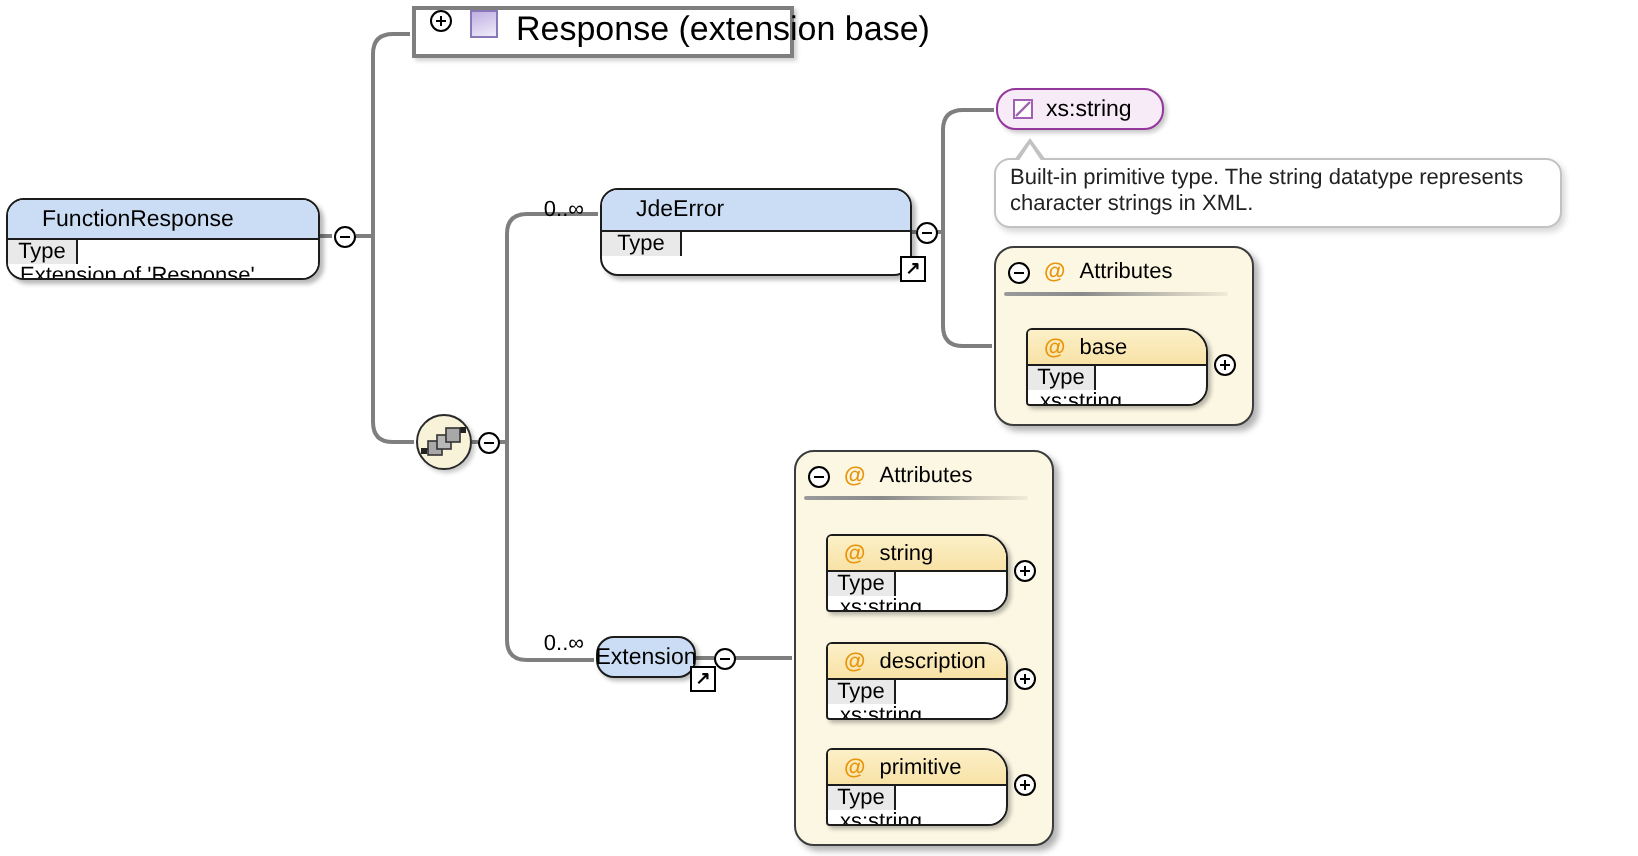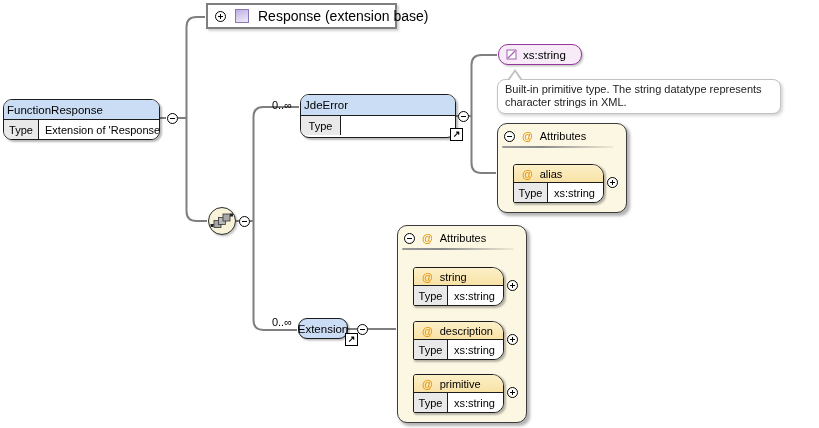--- a/index.html
+++ b/index.html
@@ -7,39 +7,39 @@
   html,body { background:#fff; }
   .stage {
     position: relative; width: 819px; height: 428px; background:#fff;
     font-family: "Liberation Sans", sans-serif; color:#000; overflow: hidden;
   }
   svg.connectors { position:absolute; left:0; top:0; }
 
   
   .ebox { position:absolute; border:1.5px solid #1c1c1c; border-radius:9px; overflow:hidden;
           background:#fff; box-shadow:2px 2px 2px rgba(0,0,0,0.28); }
-  .ebox .hd { background:#CBDDF4; display:flex; align-items:center; padding-left:3px;
+  .ebox .hd { background:#CBDDF4; display:flex; align-items:center; padding-left:17px;
               border-bottom:1px solid #1c1c1c; font-size:11.5px; height:20px; }
-  .trow { display:flex; align-items:stretch; font-size:11px; height:19px; }
+  .trow { display:flex; align-items:stretch; font-size:11px; height:19px;flex-direction:column; }
   .tcell { background:#E9E9E9; border-right:1px solid #1c1c1c; display:flex;
            align-items:center; justify-content:center; flex:none; }
   .tval { flex:1; display:flex; align-items:center; padding-left:6px; background:#fff;
           white-space:nowrap; }
 
   
   .tg { width:11px; height:11px; border:1px solid #000; border-radius:50%;
         background:#fff; position:absolute; }
   .tg.inline { position:relative; flex:none; }
   .tg::before { content:""; position:absolute; left:2px; right:2px; top:4px; height:1px; background:#000; }
   .tg.plus::after { content:""; position:absolute; top:2px; bottom:2px; left:4px; width:1px; background:#000; }
 
   
   .base-box { position:absolute; left:206px; top:3px; width:191px; height:26px;
-              border:2px solid #7F7F7F; background:#fff; display:flex; align-items:center;
-              gap:9px; padding-left:7px; font-size:14px;
+              border:2px solid #7F7F7F; background:#fff; display:flex; align-items:flex-start;
+              gap:9px; padding-left:7px; font-size:17px;
               box-shadow:1.5px 1.5px 2px rgba(0,0,0,0.18); }
   .base-icon { width:14px; height:14px; border:1px solid #8878B8; flex:none;
                background:linear-gradient(160deg,#BFAFE2,#F0ECFA); }
 
   
   .seq { position:absolute; left:208px; top:207px; width:28px; height:28px;
          border:1.5px solid #2a2a2a; border-radius:50%; background:#F7F2D8;
          box-shadow:1.5px 1.5px 2px rgba(0,0,0,0.22); }
 
   
@@ -165,21 +165,21 @@
   <div class="panel" style="left:497px;top:123px;width:130px;height:90px;">
     <div class="phd">
       <span class="tg inline"></span>
       <span class="at">@</span>
       <span class="lbl">Attributes</span>
     </div>
     <div class="pdiv"></div>
     <div class="abox" style="left:15px;top:40px;width:91px;height:39px;">
       <div class="ahd">
         <span class="at">@</span>
-        <span class="lbl">alias</span>
+        <span class="lbl">base</span>
       </div>
       <div class="trow">
         <div class="tcell" style="width:34px;">Type</div>
         <div class="tval">xs:string</div>
       </div>
     </div>
   </div>
   <span class="tg plus" style="left:606.5px;top:176.5px;"></span>
 
   <div class="card" style="left:258px;top:316px;">0..∞</div>

